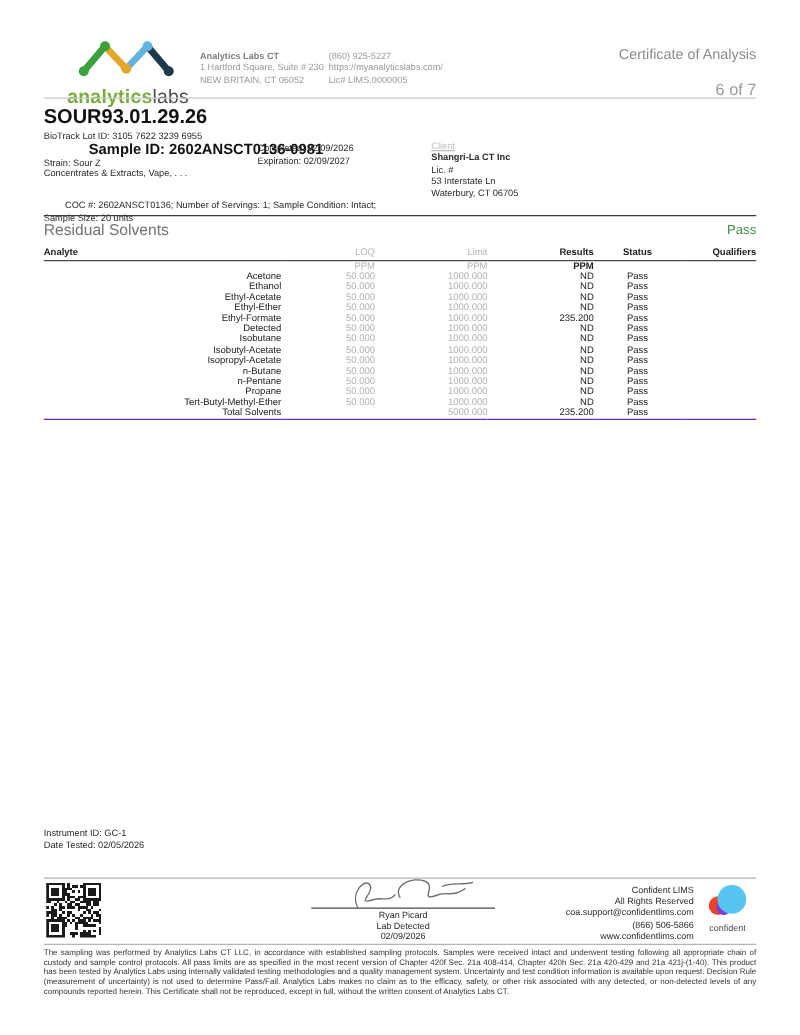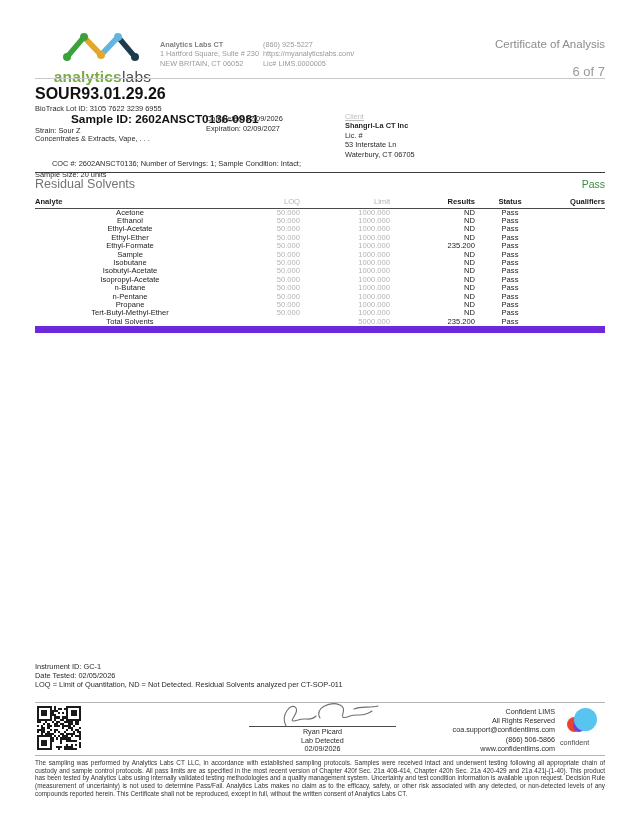--- a/index.html
+++ b/index.html
@@ -43,40 +43,40 @@
   .section-pass  { position:absolute; top:178px; right:35px; font-size:10.5px; color:var(--pass-green,#3d8c44); }
   .coa-table { position:absolute; top:197px; left:35px; width:570px; border-collapse:collapse; table-layout:fixed; font-size:7.6px; }
   .coa-table col.c0 { width:190px; } .coa-table col.c1 { width:75px; }
   .coa-table col.c2 { width:90px; }  .coa-table col.c3 { width:85px; }
   .coa-table col.c4 { width:70px; }  .coa-table col.c5 { width:60px; }
   .coa-table th { font-weight:bold; padding:0 0 1.5px 0; border-bottom:1px solid #4a4a4a; text-align:right; color:#1c1c1c; }
   .coa-table th.c0 { text-align:left; }
   .coa-table th.c1, .coa-table th.c2 { color:#b3b3b3; font-weight:normal; }
   .coa-table th.c4 { text-align:center; }
   .coa-table td { padding:0; height:8.4px; line-height:8.4px; text-align:right; color:#1c1c1c; }
-  .coa-table td.c0 { text-align:center; }
+  .coa-table td.c0 { text-align:right; }
   .coa-table td.c1, .coa-table td.c2 { color:#b3b3b3; }
   .coa-table td.c4 { text-align:center; }
   .coa-table tr.units td { font-weight:bold; }
   .coa-table tr.units td.c1, .coa-table tr.units td.c2 { color:#b3b3b3; font-weight:normal; }
-  .coa-table tbody tr:last-child td { border-bottom:7px solid #6d28d9; }
+  .coa-table tbody tr:last-child td { border-bottom:1px solid #6d28d9; }
 
   
   .footer-notes { position:absolute; top:662px; left:35px; font-size:7.4px; line-height:9.2px; color:#2a2a2a; }
   .rule-foot1 { top:702px; border-color:#b5b5b5; }
   .rule-foot2 { top:755px; border-color:#b5b5b5; }
 
   
   .qr { position:absolute; top:706px; left:37px; width:44px; height:44px; }
   .sig-block { position:absolute; top:700px; left:245px; width:155px; text-align:center; }
   .sig-scribble { display:block; margin:0 auto -4px auto; }
   .sig-line { border-top:1.6px solid #4a4a4a; margin:0 4px; }
   .sig-text { font-size:7.2px; line-height:8.6px; color:#2a2a2a; margin-top:1px; }
   .lims-block { position:absolute; top:707px; right:85px; text-align:right; font-size:7.2px; line-height:9.2px; color:#2a2a2a; }
-  .clogo { position:absolute; top:708px; right:36px; width:44px; text-align:left; }
+  .clogo { position:absolute; top:708px; right:36px; width:44px; text-align:center; }
   .clogo .mark { position:relative; width:30px; height:28px; margin:0 auto; }
   .clogo .c-small { position:absolute; left:0; top:9px; width:15px; height:15px; border-radius:50%; background:var(--confident-red,#e8442b); }
   .clogo .c-purple { position:absolute; left:6px; top:12px; width:12px; height:12px; border-radius:50%; background:var(--confident-purple,#7a3fd1); }
   .clogo .c-big { position:absolute; left:7px; top:0; width:23px; height:23px; border-radius:50%; background:var(--confident-blue,#58c5f0); }
   .clogo .brand { font-size:7.2px; color:#4a4a4a; margin-top:2px; }
 
   
   .disclaimer { position:absolute; top:759px; left:35px; width:570px; font-size:6.4px; line-height:7.7px; color:#333; text-align:justify; }
 </style>
 </head>
@@ -152,20 +152,28 @@
       <tr>
         <th class="c0">Analyte</th>
         <th class="c1">LOQ</th>
         <th class="c2">Limit</th>
         <th class="c3">Results</th>
         <th class="c4">Status</th>
         <th class="c5">Qualifiers</th>
       </tr>
     </thead>
     <tbody>
+      <tr class="units">
+        <td class="c0"></td>
+        <td class="c1">PPM</td>
+        <td class="c2">PPM</td>
+        <td class="c3">PPM</td>
+        <td class="c4"></td>
+        <td class="c5"></td>
+      </tr>
     <tr>
           <td class="c0">Acetone</td>
           <td class="c1">50.000</td>
           <td class="c2">1000.000</td>
           <td class="c3">ND</td>
           <td class="c4">Pass</td>
           <td class="c5"></td>
         </tr>
         <tr>
           <td class="c0">Ethanol</td>
@@ -193,21 +201,21 @@
         </tr>
         <tr>
           <td class="c0">Ethyl-Formate</td>
           <td class="c1">50.000</td>
           <td class="c2">1000.000</td>
           <td class="c3">235.200</td>
           <td class="c4">Pass</td>
           <td class="c5"></td>
         </tr>
         <tr>
-          <td class="c0">Sample</td>
+          <td class="c0">Detected</td>
           <td class="c1">50.000</td>
           <td class="c2">1000.000</td>
           <td class="c3">ND</td>
           <td class="c4">Pass</td>
           <td class="c5"></td>
         </tr>
         <tr>
           <td class="c0">Isobutane</td>
           <td class="c1">50.000</td>
           <td class="c2">1000.000</td>
@@ -270,21 +278,20 @@
           <td class="c3">235.200</td>
           <td class="c4">Pass</td>
           <td class="c5"></td>
         </tr>
       </tbody>
   </table>
 
   <div class="footer-notes">
     <div>Instrument ID: GC-1</div>
     <div>Date Tested: 02/05/2026</div>
-    <div>LOQ = Limit of Quantitation, ND = Not Detected. Residual Solvents analyzed per CT-SOP-011</div>
   </div>
 
   <div class="hr rule-foot1"></div>
 
   <svg class="qr" viewBox="0 0 21 21" shape-rendering="crispEdges">
       <rect x="0" y="0" width="1" height="1" fill="#1a1a1a"></rect>
       <rect x="1" y="0" width="1" height="1" fill="#1a1a1a"></rect>
       <rect x="2" y="0" width="1" height="1" fill="#1a1a1a"></rect>
       <rect x="3" y="0" width="1" height="1" fill="#1a1a1a"></rect>
       <rect x="4" y="0" width="1" height="1" fill="#1a1a1a"></rect>

